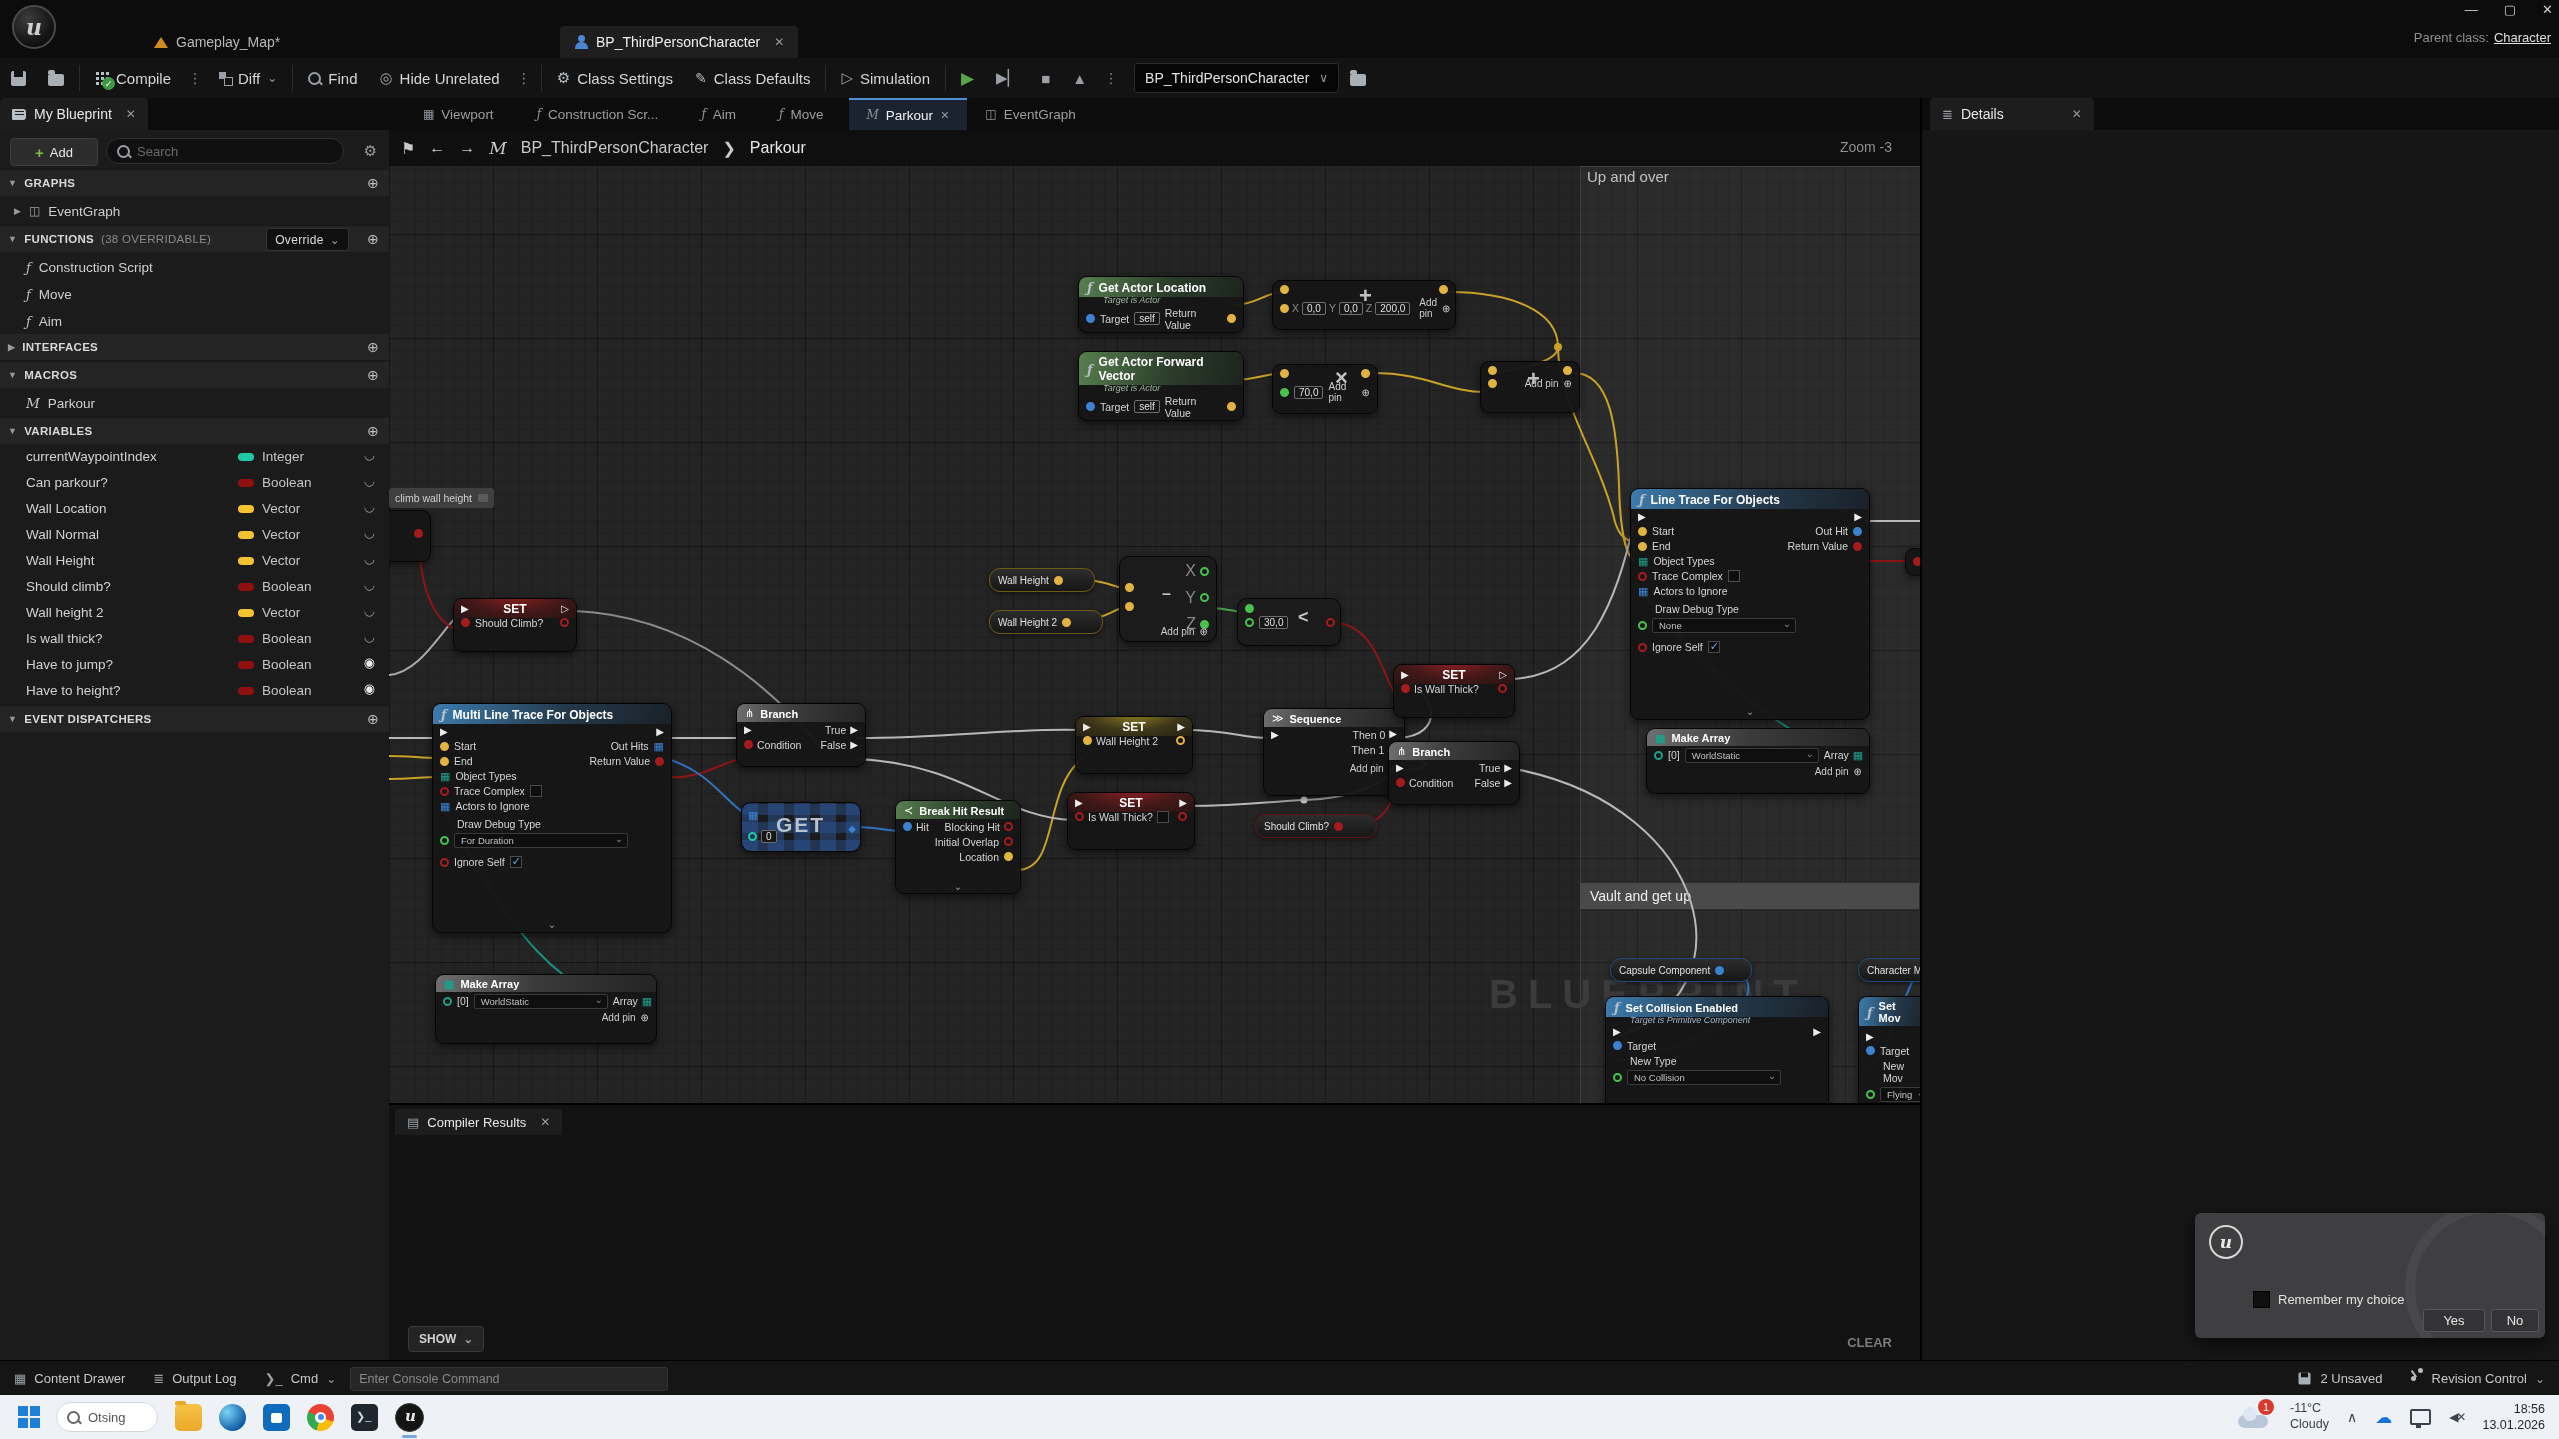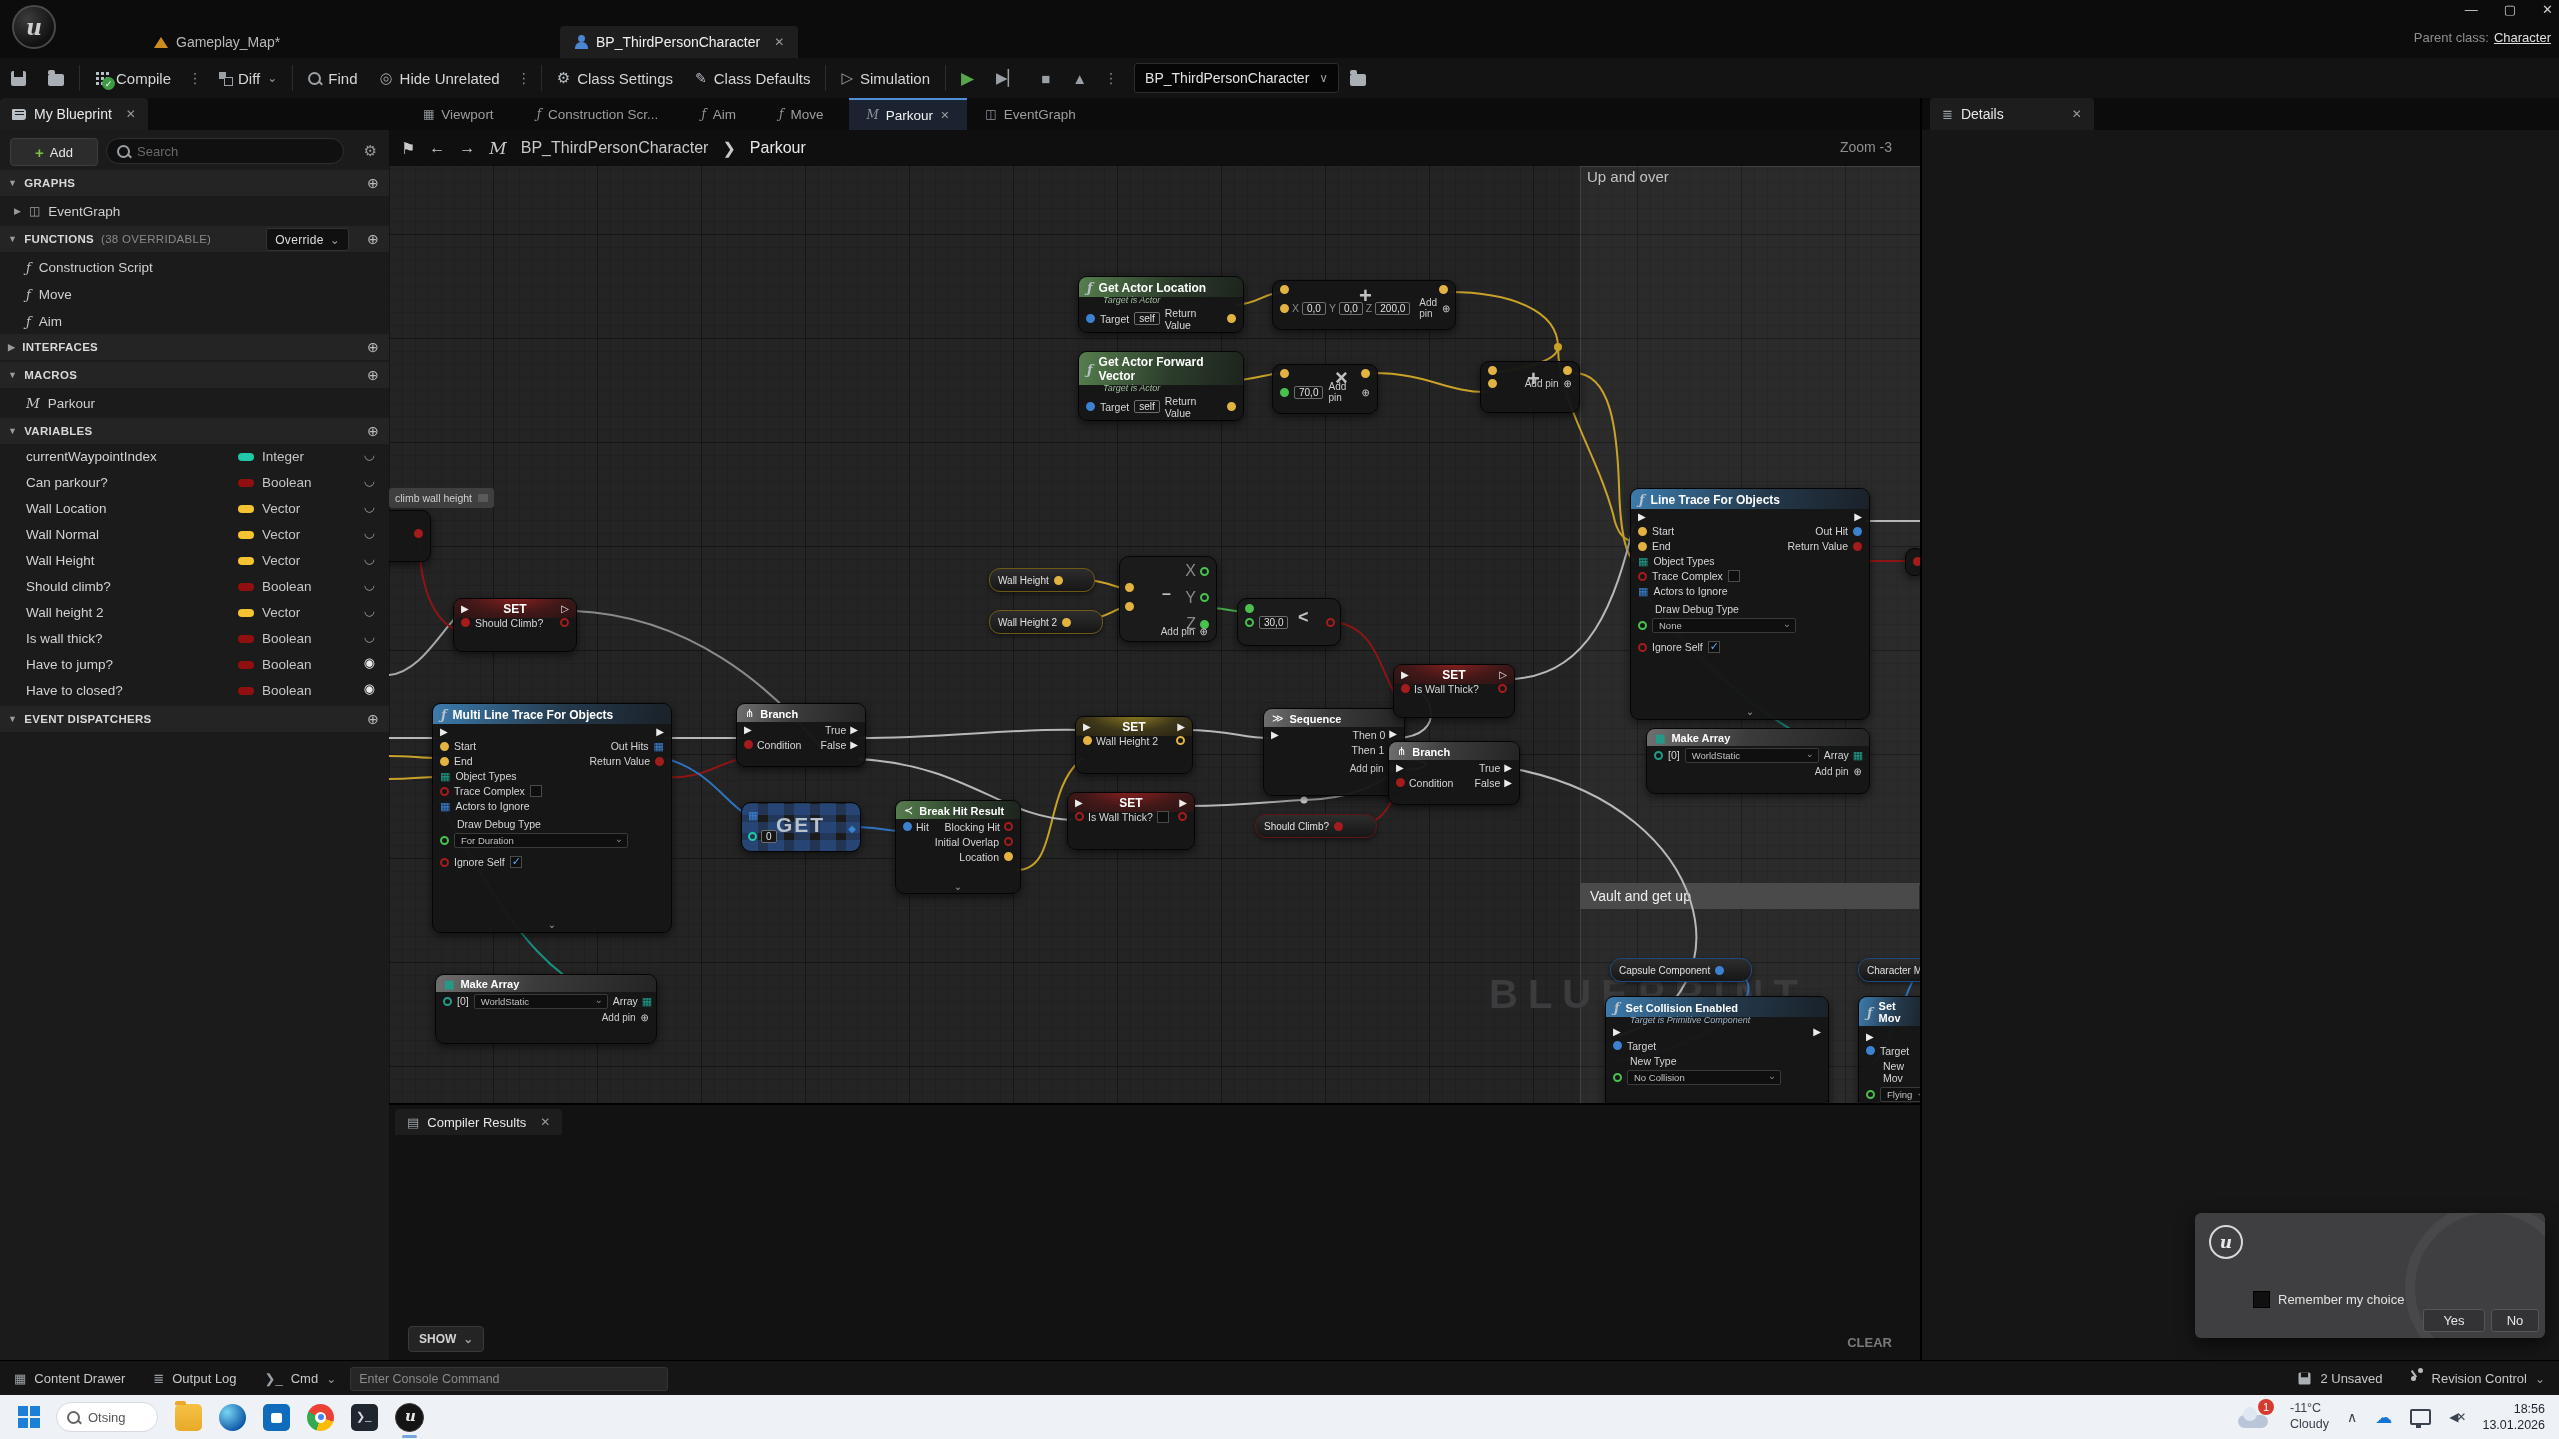--- a/index.html
+++ b/index.html
@@ -453,21 +453,21 @@
           <span class="var-type">Boolean</span>
           <span class="eye eye-closed"></span>
         </div>
         <div class="var-row" style="top: 522px;">
           <span class="var-name">Have to jump?</span>
           <span class="var-pill" style="background: rgb(145, 15, 15);"></span>
           <span class="var-type">Boolean</span>
           <span class="eye eye-open"></span>
         </div>
         <div class="var-row" style="top: 548px;">
-          <span class="var-name">Have to closed?</span>
+          <span class="var-name">Have to height?</span>
           <span class="var-pill" style="background: rgb(145, 15, 15);"></span>
           <span class="var-type">Boolean</span>
           <span class="eye eye-open"></span>
         </div>
       </div>
     <div class="sec-h" style="top:576px;">
       <span class="tri">▼</span>
       <span>EVENT DISPATCHERS</span>
       <span class="plus">⊕</span>
     </div>

